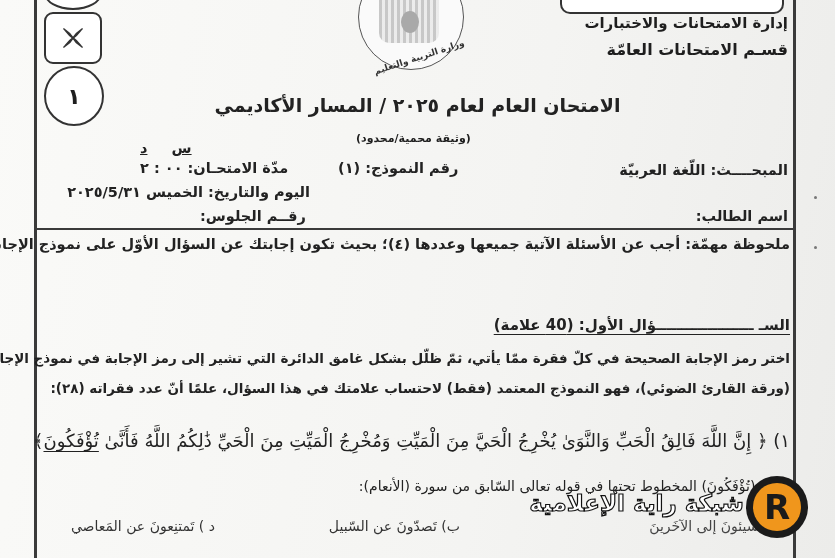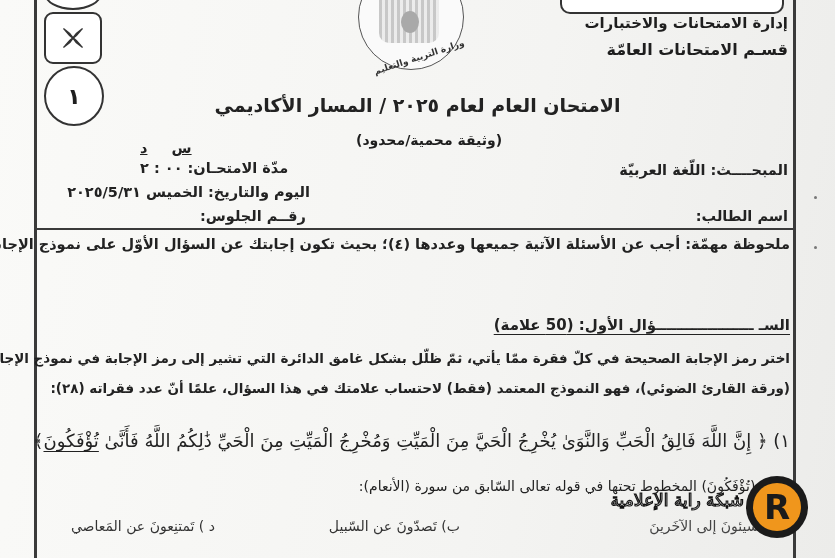--- a/index.html
+++ b/index.html
@@ -32,21 +32,21 @@
   .title1 { left:0; right:0; top:66px; text-align:center; font-size:19px; font-weight:bold; color:#222; direction:rtl; position:absolute; }
   .title2 { left:0; right:0; top:94px; text-align:center; font-size:19px; font-weight:bold; color:#222; direction:rtl; position:absolute; }
 
   .info { font-size:14.5px; font-weight:bold; color:#222; }
   .para { font-size:14.5px; font-weight:bold; color:#222; }
   .underline { text-decoration:underline; text-underline-offset:4px; }
 
   .watermark { position:absolute; left:592px; top:470px; width:230px; height:88px; }
   .wm-badge { position:absolute; right:14px; top:6px; width:62px; height:62px; border-radius:50%; background:#1b1b1b; display:flex; align-items:center; justify-content:center; }
   .wm-badge-inner { width:48px; height:48px; border-radius:50%; background:#f0961c; display:flex; align-items:center; justify-content:center; font-family:"DejaVu Sans", sans-serif; font-weight:bold; font-size:34px; color:#1b1b1b; }
-  .wm-text { position:absolute; right:78px; top:20px; font-size:17px; font-weight:normal; color:#fff; -webkit-text-stroke:1.2px #111; direction:rtl; white-space:nowrap; }
+  .wm-text { position:absolute; right:78px; top:20px; font-size:23px; font-weight:bold; color:#fff; -webkit-text-stroke:1.2px #111; direction:rtl; white-space:nowrap; }
 </style>
 </head>
 <body>
 
 <div class="page">
 
   <div class="vline" style="left:793px;top:0;width:3px;height:558px;"></div>
   <div class="vline" style="left:34px;top:0;width:3px;height:558px;"></div>
   <div class="hline" style="left:35px;top:228px;width:760px;height:2px;"></div>
 
@@ -71,30 +71,34 @@
   </div>
   <div class="shape-circle num-circle" style="left:44px;top:66px;width:56px;height:56px;">
     <span>١</span>
   </div>
 
   <div class="abs bold" style="right:47px;top:14px;font-size:15px;">إدارة الامتحانات والاختبارات</div>
   <div class="abs bold" style="right:47px;top:40px;font-size:16px;">قسـم الامتحانات العامّة</div>
 
   <div class="title2">الامتحان العام لعام ٢٠٢٥ / المسار الأكاديمي</div>
 
-  <div class="abs bold" style="left:356px;top:132px;font-size:14px;">(وثيقة محمية/محدود)</div>
+  <div class="abs bold" style="left:356px;top:132px;font-size:11px;">(وثيقة محمية/محدود)</div>
 
   <div class="abs info" style="right:47px;top:162px;">
     <span>المبحــــث:</span>
     <span>اللّغة العربيّة</span>
   </div>
   <div class="abs info" style="right:47px;top:208px;">
     <span>اسم الطالب:</span>
   </div>
 
+  <div class="abs info" style="left:338px;top:160px;">
+    <span>رقم النموذج:</span>
+    <span>(١)</span>
+  </div>
 
   <div class="abs info" style="left:140px;top:140px;direction:ltr;">
     <span style="text-decoration:underline;">س</span>
     <span style="display:inline-block;width:14px;"></span>
     <span style="text-decoration:underline;">د</span>
   </div>
   <div class="abs info" style="left:140px;top:160px;">
     <span>مدّة الامتحـان:</span>
     <span>٠٠</span>
     <span>:</span>
@@ -103,21 +107,21 @@
   <div class="abs info" style="left:30px;top:184px;width:280px;">
     <span>اليوم والتاريخ:</span>
     <span>الخميس ٢٠٢٥/5/٣١</span>
   </div>
   <div class="abs info" style="left:200px;top:208px;">
     <span>رقــم الجلوس:</span>
   </div>
 
   <div class="abs para" style="right:45px;top:236px;">ملحوظة مهمّة: أجب عن الأسئلة الآتية جميعها وعددها (٤)؛ بحيث تكون إجابتك عن السؤال الأوّل على نموذج الإجابة</div>
 
-  <div class="abs para underline" style="right:45px;top:316px;font-size:15px;">السـ ـــــــــــــــــــؤال الأول: (50 علامة)</div>
+  <div class="abs para underline" style="right:45px;top:316px;font-size:15px;">السـ ـــــــــــــــــــؤال الأول: (40 علامة)</div>
   <div class="abs para" style="right:45px;top:350px;font-size:13.5px;">اختر رمز الإجابة الصحيحة في كلّ فقرة ممّا يأتي، ثمّ ظلّل بشكل غامق الدائرة التي تشير إلى رمز الإجابة في نموذج الإجابة</div>
   <div class="abs para" style="right:45px;top:380px;font-size:13.5px;">(ورقة القارئ الضوئي)، فهو النموذج المعتمد (فقط) لاحتساب علامتك في هذا السؤال، علمًا أنّ عدد فقراته (٢٨):</div>
 
   <div class="abs" style="right:45px;top:430px;font-size:18px;color:#222;">
     <span>١)</span>
     <span>﴿ إِنَّ اللَّهَ فَالِقُ الْحَبِّ وَالنَّوَىٰ يُخْرِجُ الْحَيَّ مِنَ الْمَيِّتِ وَمُخْرِجُ الْمَيِّتِ مِنَ الْحَيِّ ذَٰلِكُمُ اللَّهُ فَأَنَّىٰ</span>
     <span class="underline">تُؤْفَكُونَ</span><span>﴾</span>
   </div>
 
   <div class="abs" style="right:45px;top:478px;font-size:14px;color:#222;">معنى (تُؤْفَكُونَ) المخطوط تحتها في قوله تعالى السّابق من سورة (الأنعام):</div>

